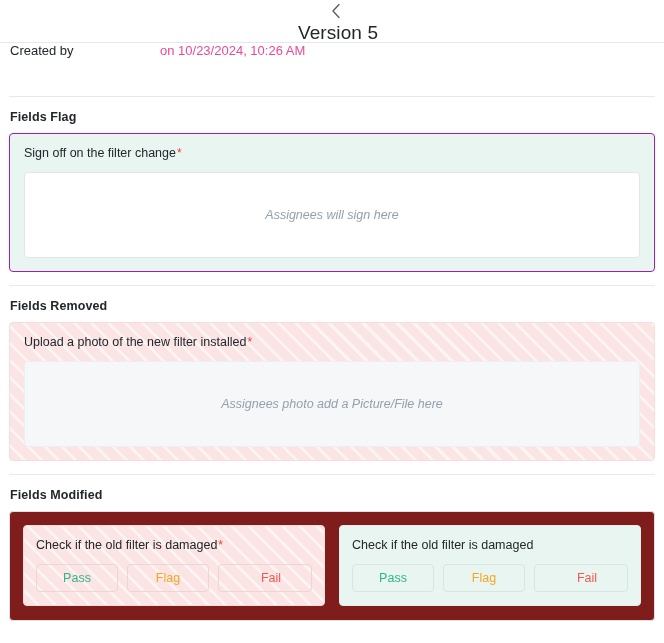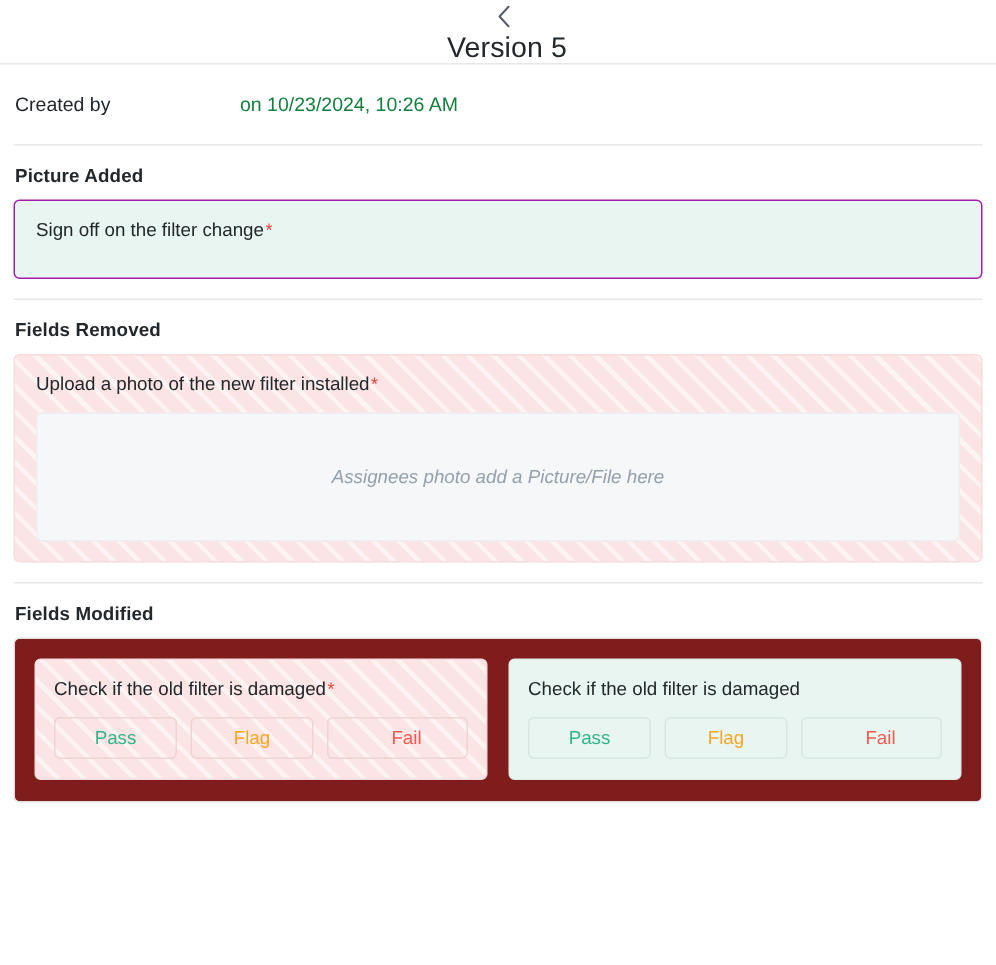--- a/index.html
+++ b/index.html
@@ -49,31 +49,31 @@
     height: 1px;
     background: #e6e8eb;
     margin: 0 9px;
   }
   .divider.full { margin: 0 0 0 0; }
 
   
   .meta-row {
     height: 53px;
     display: flex;
-    align-items: center;
+    align-items: flex-start;
     padding-left: 10px;
     box-sizing: border-box;
     font-size: 13px;
     color: #22272b;
   }
   .meta-label {
     width: 150px;
     flex: 0 0 150px;
   }
-  .meta-value { color: #15803d; }
+  .meta-value { color: #ec4899; }
 
   
   .section { padding: 0; }
   .section-title {
     font-size: 12.5px;
     font-weight: bold;
     color: #22272b;
     padding: 13px 0 9px 10px;
     letter-spacing: 0.1px;
   }
@@ -207,24 +207,27 @@
 </div>
 <div class="divider full"></div>
 
 <div class="meta-row">
   <div class="meta-label">Created by</div>
   <div class="meta-value">on 10/23/2024, 10:26 AM</div>
 </div>
 <div class="divider"></div>
 
 <div class="section">
-  <div class="section-title">Picture Added</div>
+  <div class="section-title">Fields Flag</div>
   <div class="card added">
     <div class="field-label">
       <span>Sign off on the filter change</span><span class="req">*</span>
+    </div>
+    <div class="sign-box">
+      <span class="placeholder">Assignees will sign here</span>
     </div>
   </div>
 </div>
 <div class="divider" style="margin-top:13px;"></div>
 
 <div class="section">
   <div class="section-title">Fields Removed</div>
   <div class="card removed">
     <div class="field-label">
       <span>Upload a photo of the new filter installed</span><span class="req">*</span>

